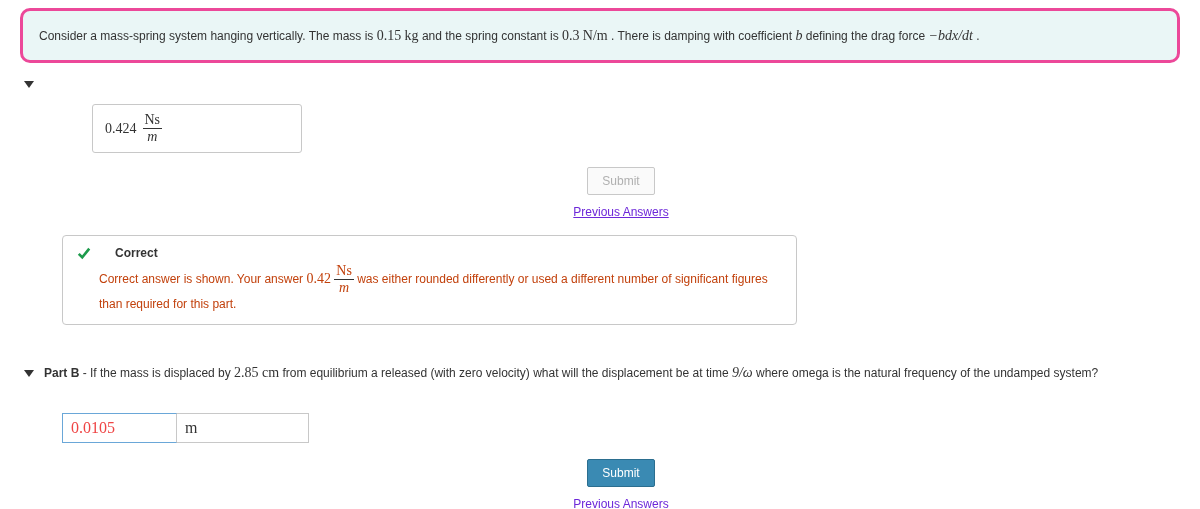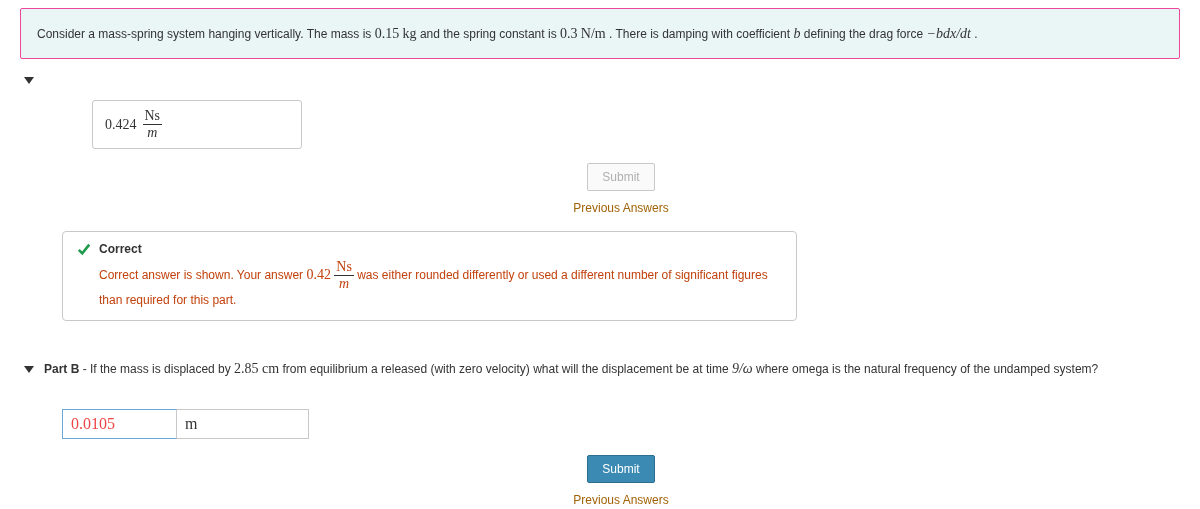--- a/index.html
+++ b/index.html
@@ -7,22 +7,22 @@
     margin: 0;
     font-family: Arial, Helvetica, sans-serif;
     font-size: 12px;
     color: #333;
     background: #fff;
   }
   .container { width: 1200px; padding: 8px 20px 20px 20px; }
 
   .intro-box {
     background: #eaf6f6;
-    border: 1px solid #ec4899;
-    border-radius: 2px;
+    border: 3px solid #ec4899;
+    border-radius: 10px;
     padding: 14px 16px;
     margin-bottom: 18px;
     color: #333;
     line-height: 1.5;
   }
 
   .mathvar { font-style: italic; font-family: 'Times New Roman', serif; font-size: 14px; }
   .mathunit { font-family: 'Times New Roman', serif; font-size: 14px; }
   .mathexpr { font-family: 'Times New Roman', serif; font-size: 14px; }
   .frac {
@@ -57,27 +57,27 @@
   .btn-submit-dis {
     border: 1px solid #c8c8c8; background: #fafafa;
     color: #b0b0b0; padding: 6px 14px; font-size: 12px;
     border-radius: 2px; cursor: default;
   }
   .btn-submit {
     border: 1px solid #2b6e8f; background: #3a8ab3;
     color: #fff; padding: 6px 14px; font-size: 12px;
     border-radius: 2px; cursor: pointer;
   }
-  .link { color: #a16207; cursor: pointer; }
+  .link { color: #6d28d9; text-decoration: underline; cursor: pointer; }
 
   .feedback-correct {
     border: 1px solid #c8c8c8; border-radius: 4px;
     padding: 10px 14px; width: 735px;
   }
-  .fc-row1 { display: flex; align-items: flex-start; gap: 8px; margin-bottom: 4px; }
+  .fc-row1 { display: flex; align-items: flex-start; gap: 24px; margin-bottom: 4px; }
   .check {
     width: 14px; height: 14px; fill: none; stroke: #1e9b4c; stroke-width: 3;
   }
   .fc-row1 .lbl { color: #333; font-weight: 700; font-size: 12px; }
   .fc-detail { font-size: 12px; color: #c2410c; line-height: 1.6; padding-left: 22px; }
 
   
   .eq-toolbar {
     border: 1px solid #c8c8c8; border-bottom: none;
     width: 247px; height: 36px; display: flex; align-items: center;

